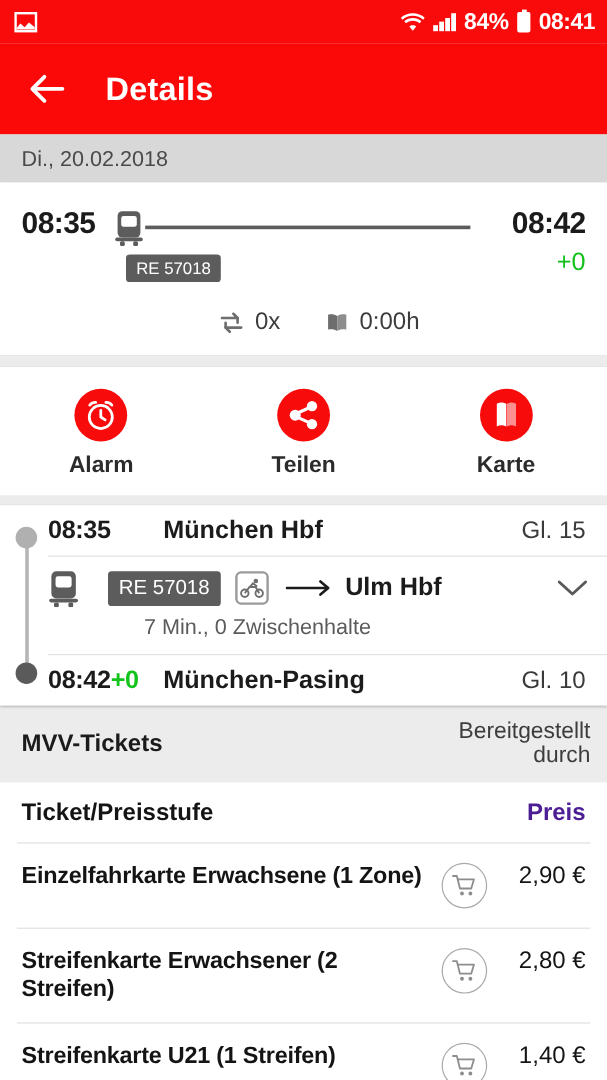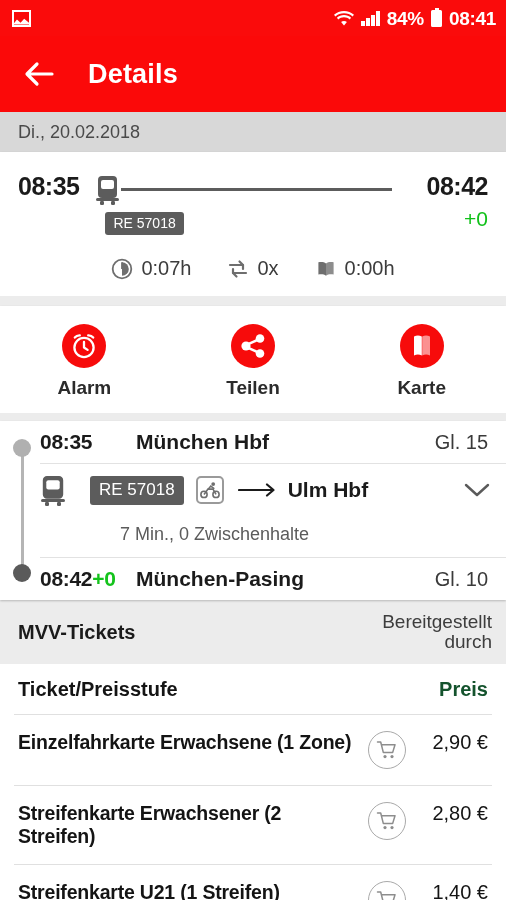--- a/index.html
+++ b/index.html
@@ -84,34 +84,34 @@
   .stop-plat{font-size:20px;color:#3a3a3a;}
   .leg-sep{height:1px;background:#e2e2e2;margin-left:40px;}
   .leg-body{padding:10px 16px 12px 40px;}
   .leg-main{display:flex;align-items:center;}
   .leg-train-ico{width:26px;height:32px;margin-right:24px;flex:0 0 auto;}
   .badge2{background:#5c5c5c;color:#fff;font-size:17px;padding:4px 9px 5px 9px;border-radius:3px;}
   .bike{width:28px;height:28px;border:2px solid #9a9a9a;border-radius:5px;margin-left:12px;display:flex;align-items:center;justify-content:center;flex:0 0 auto;}
   .arrow-r{margin:0 12px 0 14px;width:38px;height:14px;flex:0 0 auto;}
   .leg-dest{font-size:21px;font-weight:bold;color:#1b1b1b;}
   .chev{margin-left:auto;width:26px;height:16px;cursor:pointer;}
-  .leg-sub{font-size:18px;color:#5b5b5b;margin:18px 0 0 80px;}
+  .leg-sub{font-size:18px;color:#5b5b5b;margin:6px 0 0 80px;}
 
   
   .mvv-head{background:#ececec;height:64px;display:flex;align-items:center;padding:0 14px 0 18px;}
   .mvv-title{font-size:20px;font-weight:bold;color:#1b1b1b;}
   .mvv-brand{margin-left:auto;display:flex;align-items:center;}
   .mvv-text{font-size:19px;color:#3d3d3d;text-align:right;line-height:1.06;}
   .mvv-logo{width:64px;height:46px;margin-left:2px;}
 
   
   .tickets{background:#fff;}
   .t-head{display:flex;align-items:flex-start;padding:14px 18px 13px 18px;}
   .t-head-l{font-size:20px;font-weight:bold;color:#141414;}
-  .t-head-r{margin-left:auto;font-size:20px;font-weight:bold;color:#14532d;}
+  .t-head-r{margin-left:auto;font-size:20px;font-weight:bold;color:#4c1d95;}
   .t-div{height:1px;background:#e0e0e0;margin:0 14px;}
   .t-row{display:flex;align-items:flex-start;padding:16px 18px 16px 18px;gap:10px;}
   .t-name{font-size:19.5px;font-weight:bold;color:#141414;letter-spacing:-.2px;}
   .cart{width:38px;height:38px;border-radius:50%;border:1.5px solid #a9a9a9;display:flex;align-items:center;justify-content:center;margin-left:auto;flex:0 0 auto;cursor:pointer;}
   .t-price{font-size:20px;color:#141414;min-width:72px;text-align:right;}
   .sep-gap{height:10px;background:#ececec;}
 </style>
 </head>
 <body>
 
@@ -173,30 +173,20 @@
           </div>
           <div class="train-badge">RE 57018</div>
         </div>
         <div class="ov-right">
           <div class="ov-time">08:42</div>
           <div class="ov-delay">+0</div>
         </div>
       </div>
 
       <div class="ov-stats">
-        <div class="stat">
-          <span class="gi">
-            <svg width="22" height="22" viewBox="0 0 22 22">
-              <circle cx="11" cy="11" r="9.3" fill="none" stroke="#6e6e6e" stroke-width="1.8"></circle>
-              <path d="M11 11V4.2A6.8 6.8 0 0 1 11 17.8z" fill="#6e6e6e"></path>
-              <path d="M11 11V4.2" stroke="#6e6e6e" stroke-width="1.8"></path>
-            </svg>
-          </span>
-          <span>0:07h</span>
-        </div>
         <div class="gap-x"></div>
         <div class="stat">
           <span class="gi">
             <svg width="22" height="22" viewBox="0 0 22 22">
               <path d="M3 7h13l-3.5-3.5M19 15H6l3.5 3.5" stroke="#6e6e6e" stroke-width="2.2" fill="none" stroke-linecap="round" stroke-linejoin="round"></path>
               <path d="M16 7v4M6 15v-4" stroke="#6e6e6e" stroke-width="2.2" stroke-linecap="round"></path>
             </svg>
           </span>
           <span>0x</span>
         </div>

